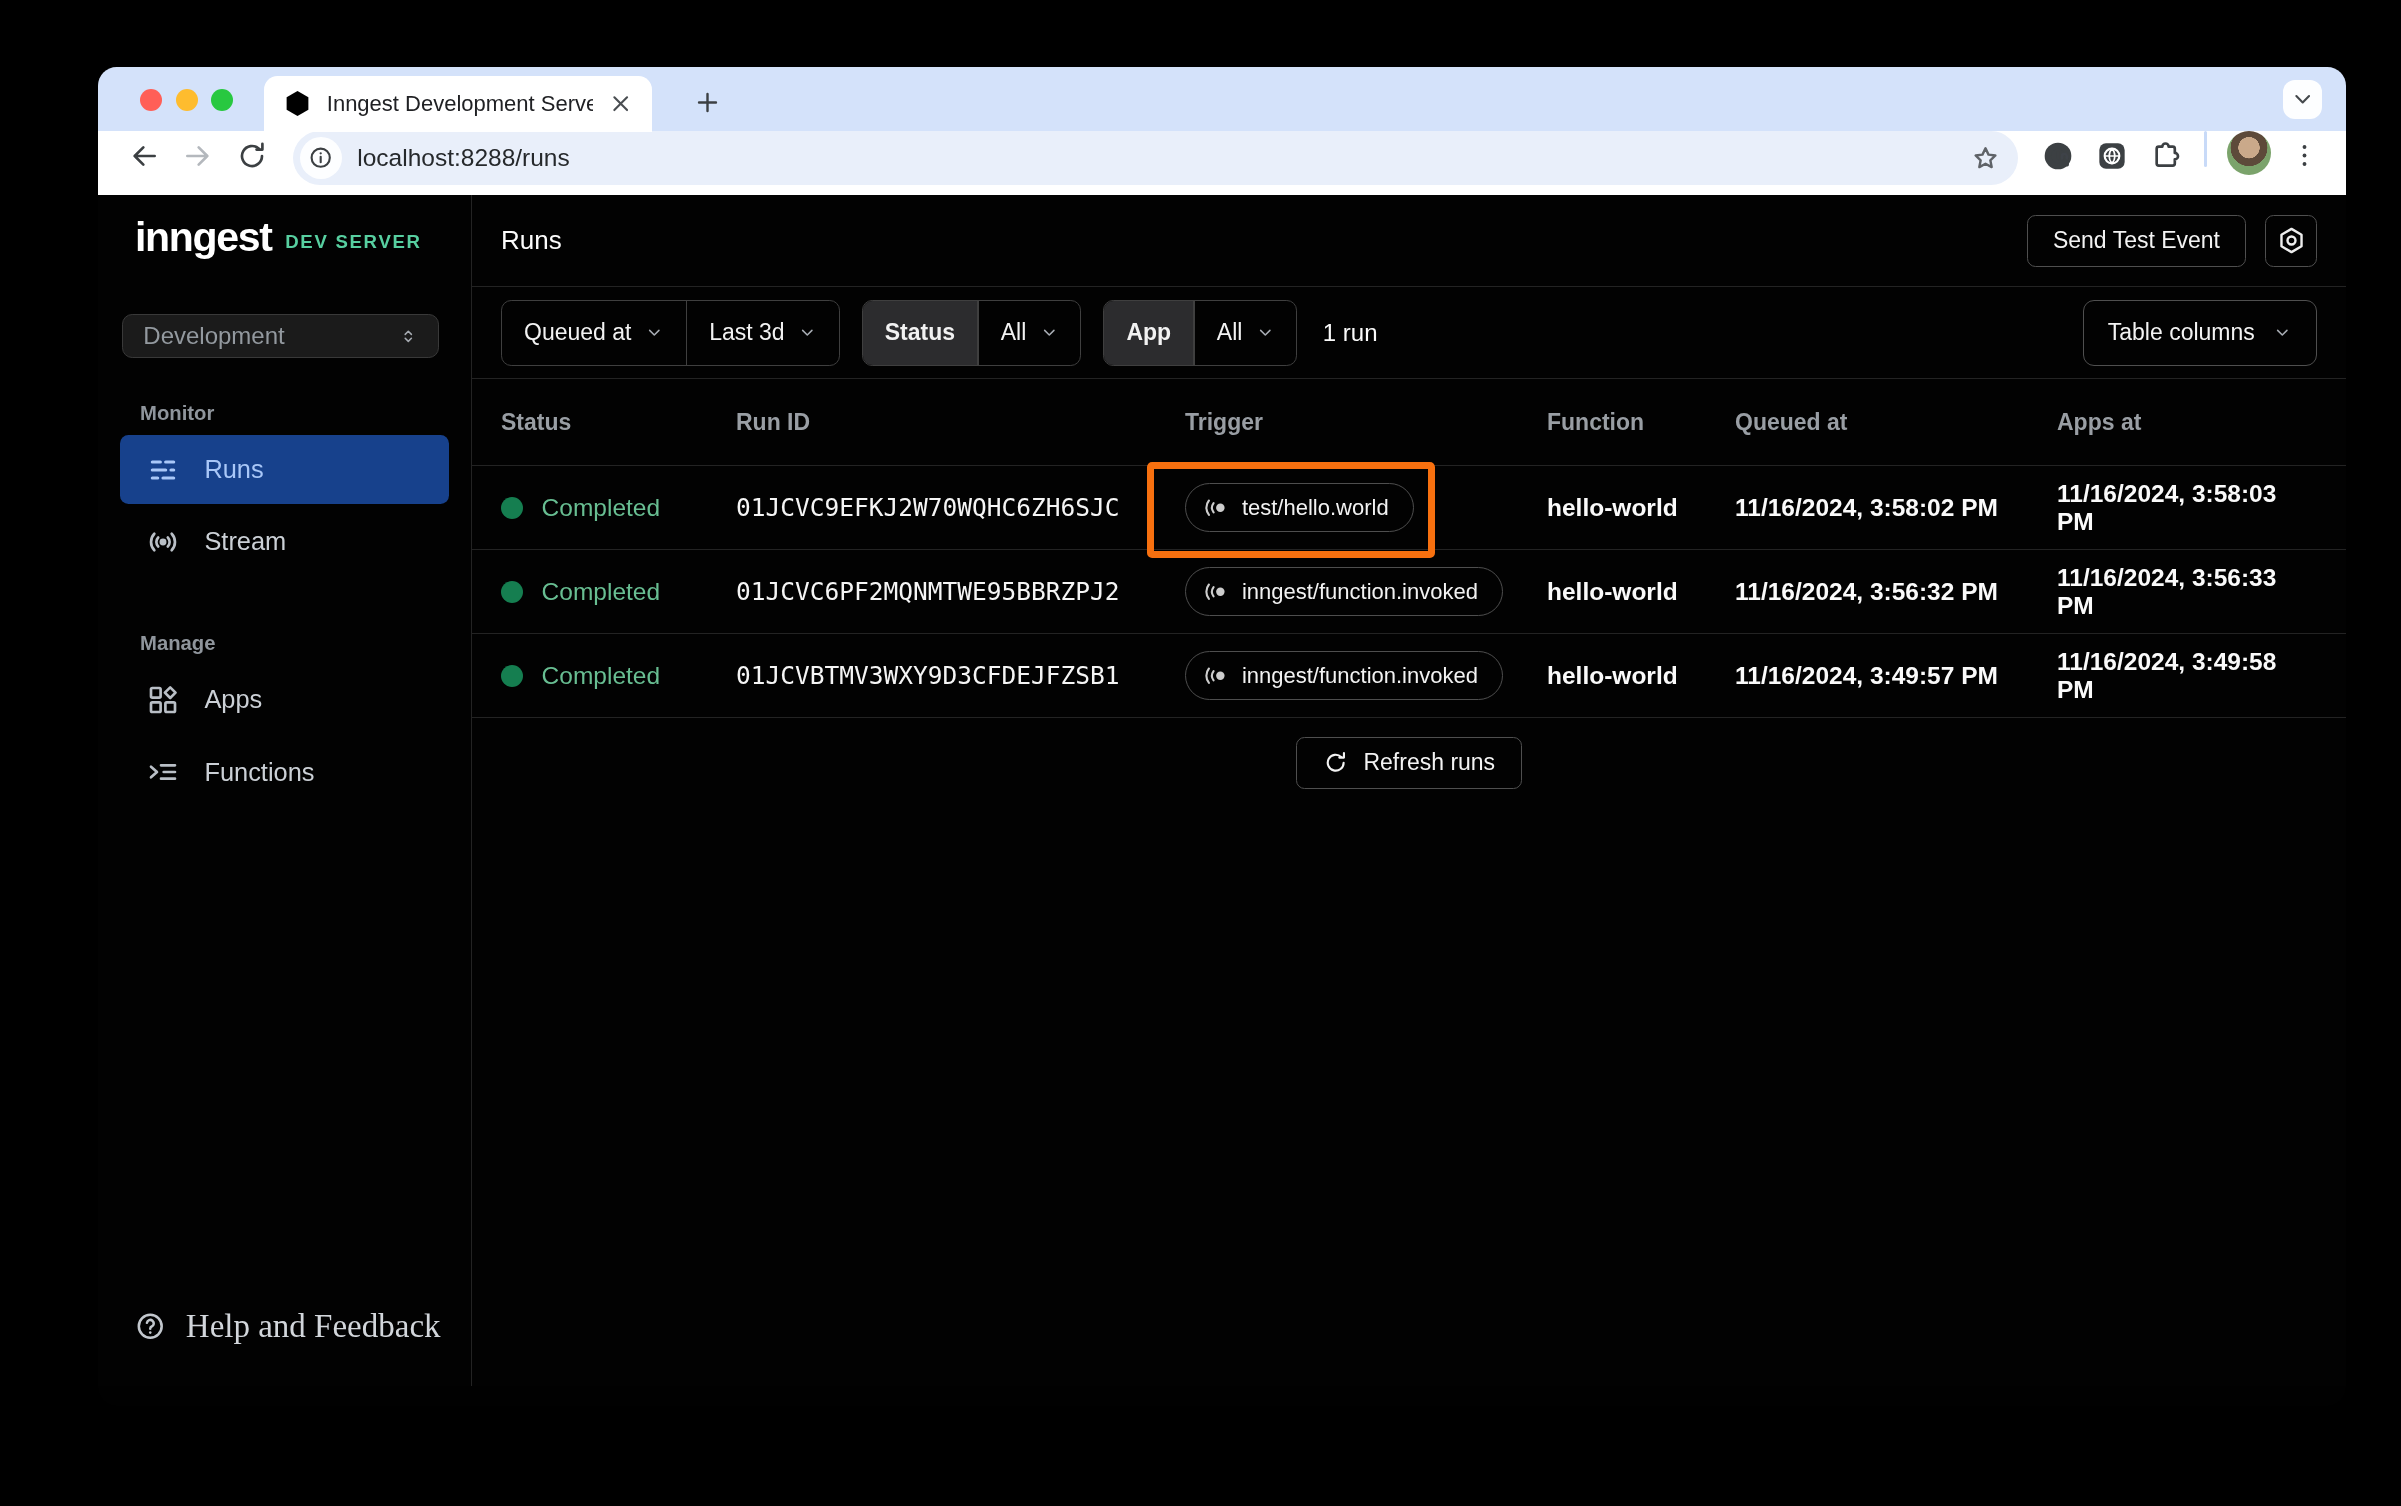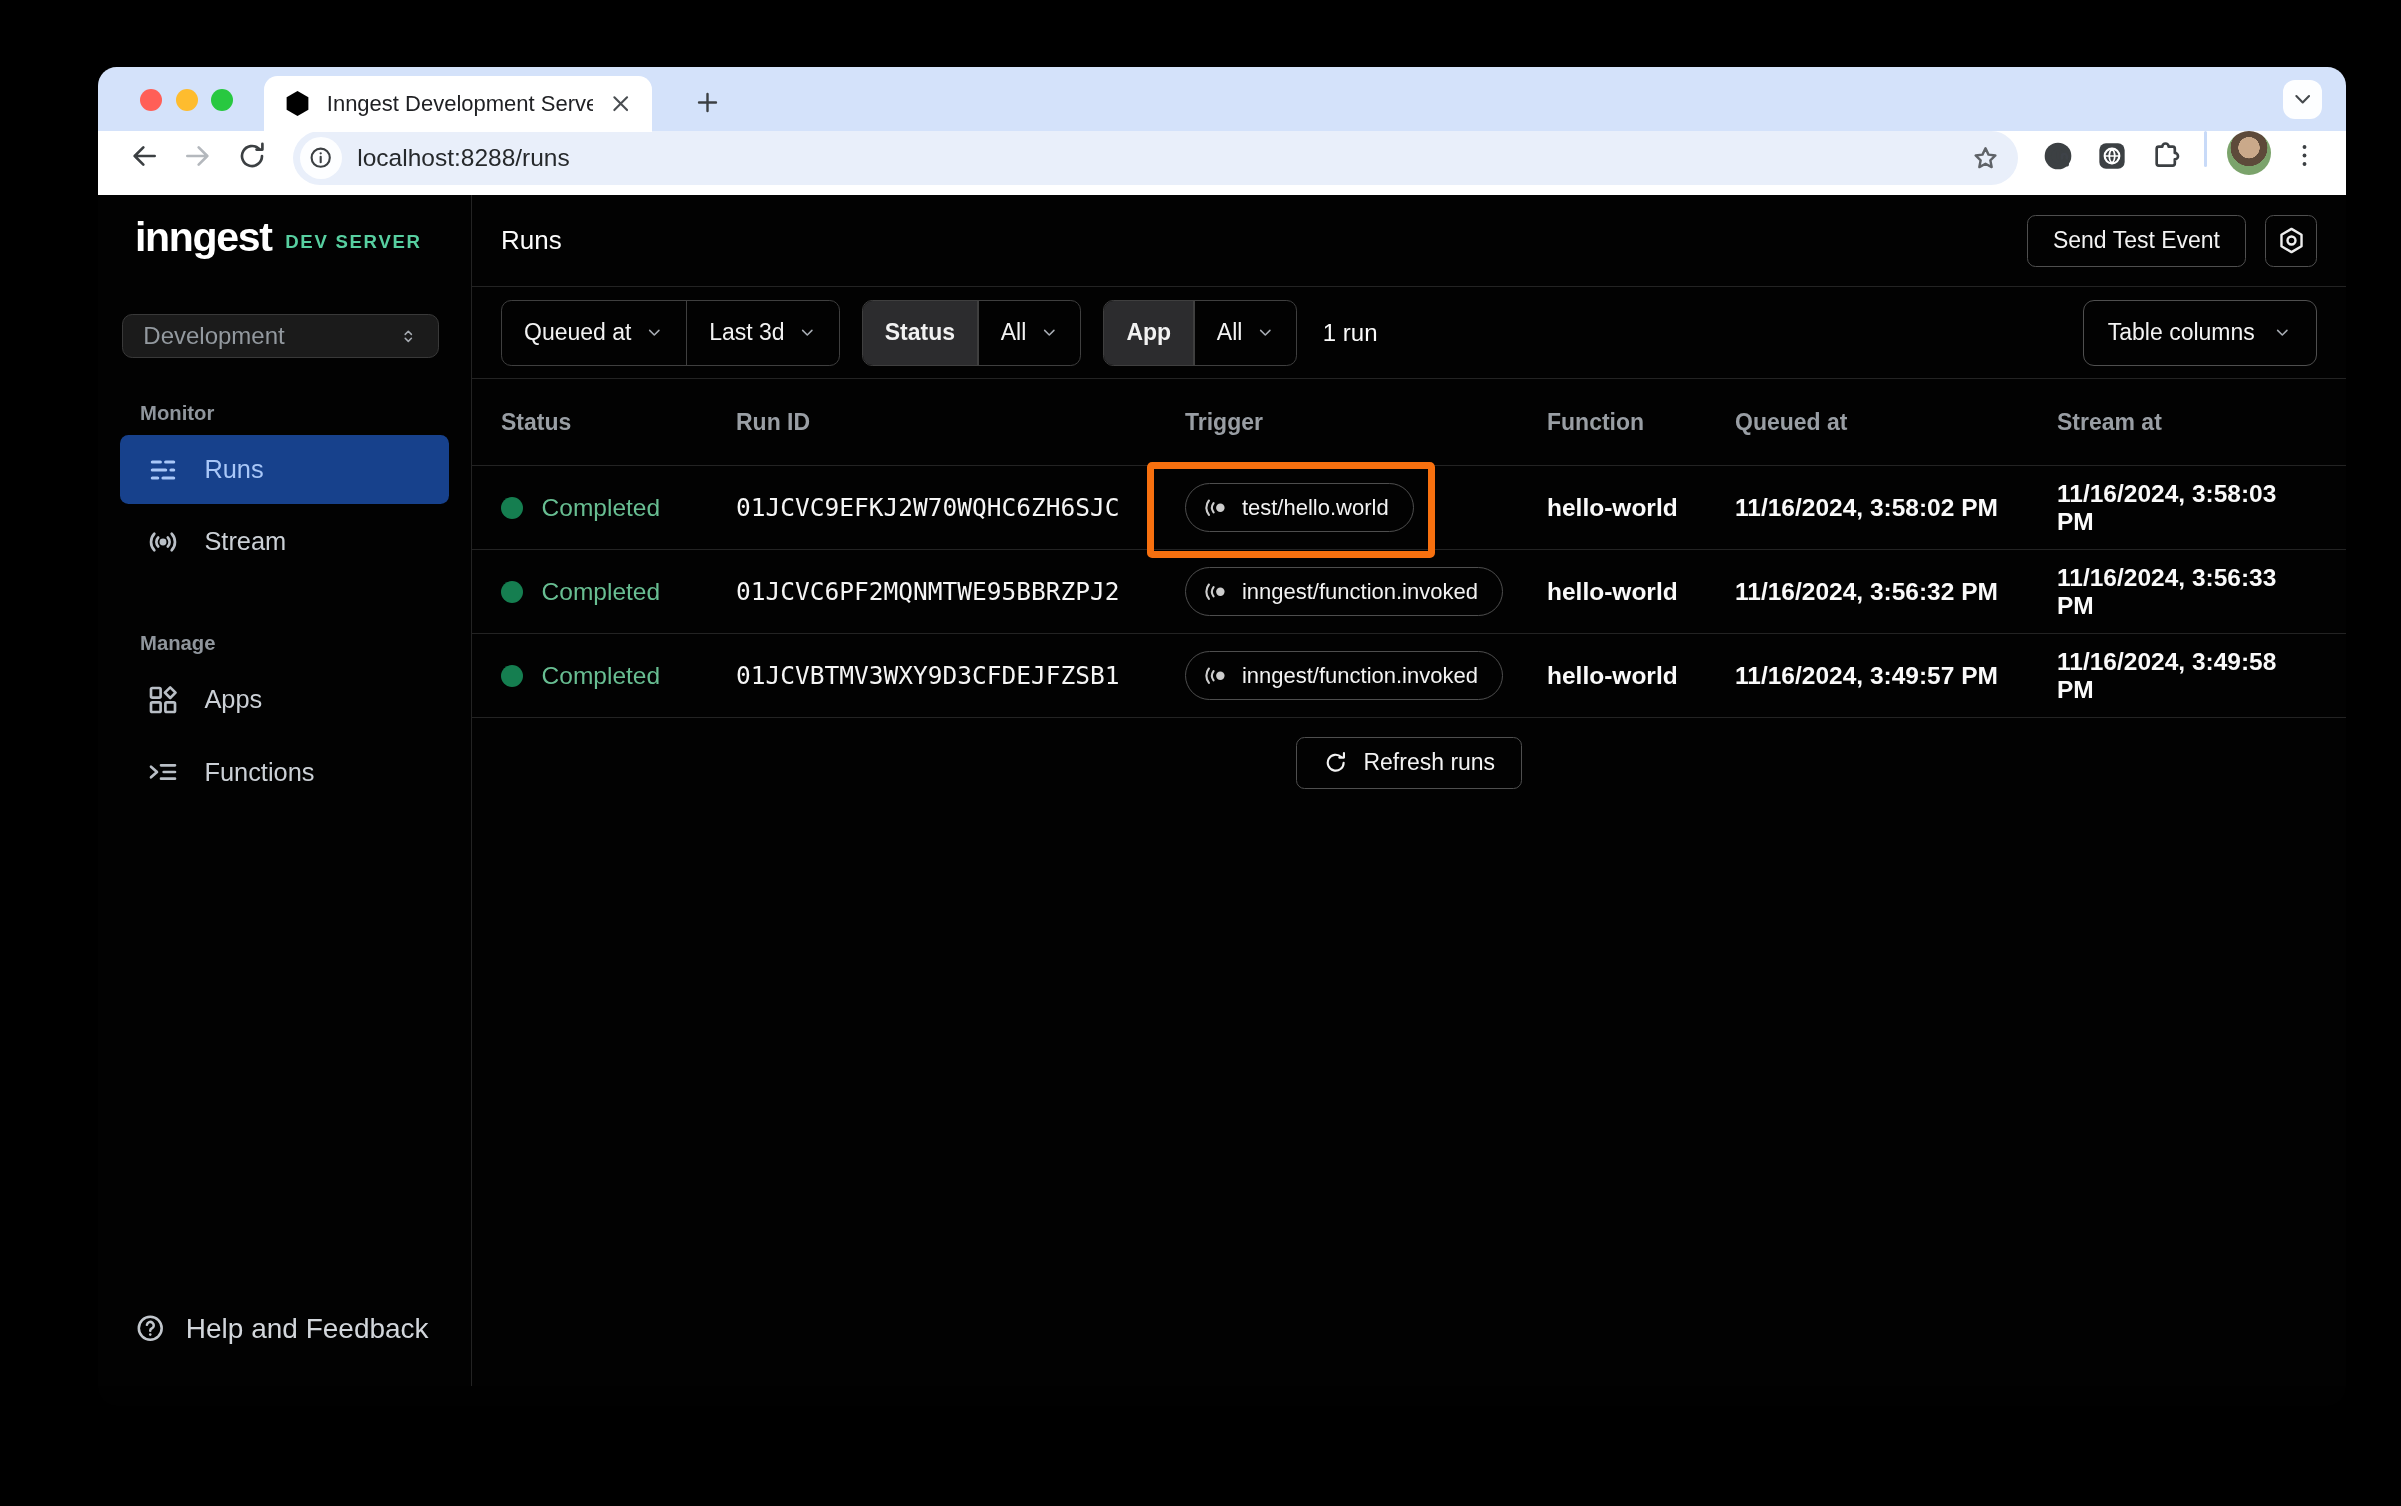--- a/index.html
+++ b/index.html
@@ -45,21 +45,21 @@
   .env-select { margin: 58px 32px 0 24px; height: 44px; background: #1B1B1B; border: 0.8px solid #393939; border-radius: 10.2px;
                 display: flex; align-items: center; justify-content: space-between; padding: 0 20.3px; color: #93999F; font-size: 24px; }
   .section-label { margin: 44px 0 8.5px 42px; font-size: 20.3px; font-weight: 600; color: #8F959C; }
   .section-label.manage { margin-top: 54px; }
   .nav-item { height: 69px; margin: 1.7px 22px; border-radius: 8.5px; display: flex; align-items: center; gap: 25.4px;
               padding-left: 27px; font-size: 25.4px; color: #CBD0D6; }
   .nav-item .nicon { width: 32px; height: 32px; color: #B9BFC6; flex-shrink: 0; }
   .nav-item.active { background: #17418C; color: #A9C7F8; }
   .nav-item.active .nicon { color: #A9C7F8; }
   .sidebar-spacer { flex: 1; }
-  .help-item { display: flex; align-items: flex-start; gap: 20.3px; padding: 0 0 41px 37px; color: #D2D6DB; font-size: 28px; }
+  .help-item { display: flex; align-items: center; gap: 20.3px; padding: 0 0 41px 37px; color: #D2D6DB; font-size: 33px; font-family: Liberation Serif, serif; }
   .help-item .nicon { width: 30.5px; height: 30.5px; color: #C2C7CD; }
 
   main { flex: 1; display: flex; flex-direction: column; position: relative; min-width: 0; }
   .page-header { height: 92px; border-bottom: 1.7px solid #232323; display: flex; align-items: center; padding: 0 29px; flex-shrink: 0; }
   .page-title { font-size: 26px; font-weight: 500; color: #FCFCFC; }
   .header-actions { margin-left: auto; display: flex; align-items: center; gap: 18.6px; }
   .btn-outline { height: 52px; border: 1.7px solid #4F4F4F; border-radius: 8.5px; background: transparent;
                  display: inline-flex; align-items: center; gap: 15.2px; padding: 0 25.4px; color: #F3F3F3; font-size: 23px; font-weight: 500; }
   .icon-btn { width: 52px; height: 52px; border: 1.7px solid #4F4F4F; border-radius: 8.5px; display: flex; align-items: center; justify-content: center; color: #EDEDED; }
 
@@ -380,21 +380,21 @@
             </span>
         </div>
       </div>
 
       <div class="table-header">
         <span class="col-status">Status</span>
         <span class="col-runid">Run ID</span>
         <span class="col-trigger">Trigger</span>
         <span class="col-fn">Function</span>
         <span class="col-queued">Queued at</span>
-        <span class="col-ended">Stream at</span>
+        <span class="col-ended">Apps at</span>
       </div>
 
       <div class="row">
         <span class="col-status cell-status">
           <span class="dot"></span>
           <span class="status-text">Completed</span>
         </span>
         <span class="col-runid runid">01JCVC9EFKJ2W70WQHC6ZH6SJC</span>
         <span class="col-trigger">
           <span class="badge">

